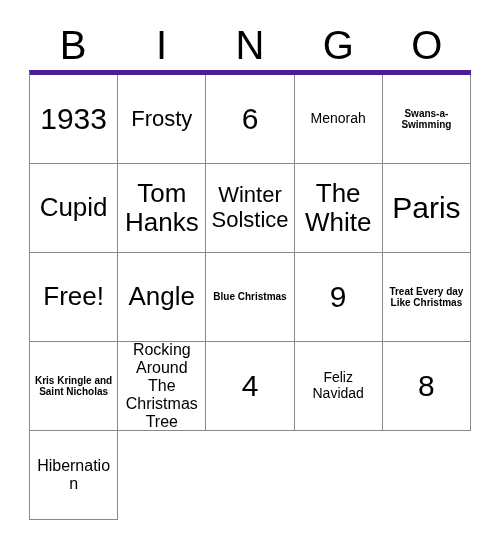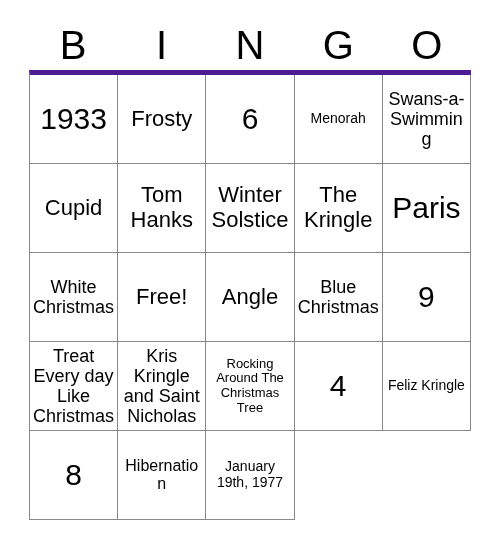--- a/index.html
+++ b/index.html
@@ -62,25 +62,25 @@
   }
   .cell-text {
     display: block;
     width: 100%;
     line-height: 1.12;
     word-wrap: break-word;
   }
 
   
   .s-xxl .cell-text { font-size: 30px; }
-  .s-xl  .cell-text { font-size: 22px; }
+  .s-xl  .cell-text { font-size: 26px; }
   .s-l   .cell-text { font-size: 22px; text-align: center; }
   .s-m   .cell-text { font-size: 14px; }
-  .s-s   .cell-text { font-size: 18px; }
-  .s-xs  .cell-text { font-size: 13px; }
+  .s-s   .cell-text { font-size: 10px; font-weight: bold; }
+  .s-xs  .cell-text { font-size: 16px; }
   .s-xxs .cell-text { font-size: 16px; }
 </style>
 </head>
 <body>
 
 <div class="card">
 
   <div class="header-row">
     <div class="header-cell">B</div>
     <div class="header-cell">I</div>
@@ -110,28 +110,25 @@
     <div class="cell s-xl" id="c-1-0">
         <span class="cell-text">Cupid</span>
       </div>
     <div class="cell s-xl" id="c-1-1">
         <span class="cell-text">Tom Hanks</span>
       </div>
     <div class="cell s-l" id="c-1-2">
         <span class="cell-text">Winter Solstice</span>
       </div>
     <div class="cell s-xl" id="c-1-4">
-        <span class="cell-text">The Kringle</span>
+        <span class="cell-text">The White</span>
       </div>
 
     <div class="cell s-xxl" id="c-2-0">
         <span class="cell-text">Paris</span>
-      </div>
-    <div class="cell s-s" id="c-2-1">
-        <span class="cell-text">White Christmas</span>
       </div>
     <div class="cell s-xl" id="c-2-2">
         <span class="cell-text">Free!</span>
       </div>
     <div class="cell s-xl" id="c-2-4">
         <span class="cell-text">Angle</span>
       </div>
     <div class="cell s-s" id="c-2-3">
         <span class="cell-text">Blue Christmas</span>
       </div>
@@ -146,26 +143,23 @@
         <span class="cell-text">Kris Kringle and Saint Nicholas</span>
       </div>
     <div class="cell s-xs" id="c-3-4">
         <span class="cell-text">Rocking Around The Christmas Tree</span>
       </div>
 
     <div class="cell s-xxl" id="c-4-0">
         <span class="cell-text">4</span>
       </div>
     <div class="cell s-m" id="c-4-1">
-        <span class="cell-text">Feliz Kringle</span>
+        <span class="cell-text">Feliz Navidad</span>
       </div>
     <div class="cell s-xxl" id="c-4-2">
         <span class="cell-text">8</span>
       </div>
     <div class="cell s-xxs" id="c-4-3">
         <span class="cell-text">Hibernation</span>
       </div>
-    <div class="cell s-m" id="c-4-4">
-        <span class="cell-text">January 19th, 1977</span>
-      </div>
 
   </div>
 </div>
 
 </body></html>

